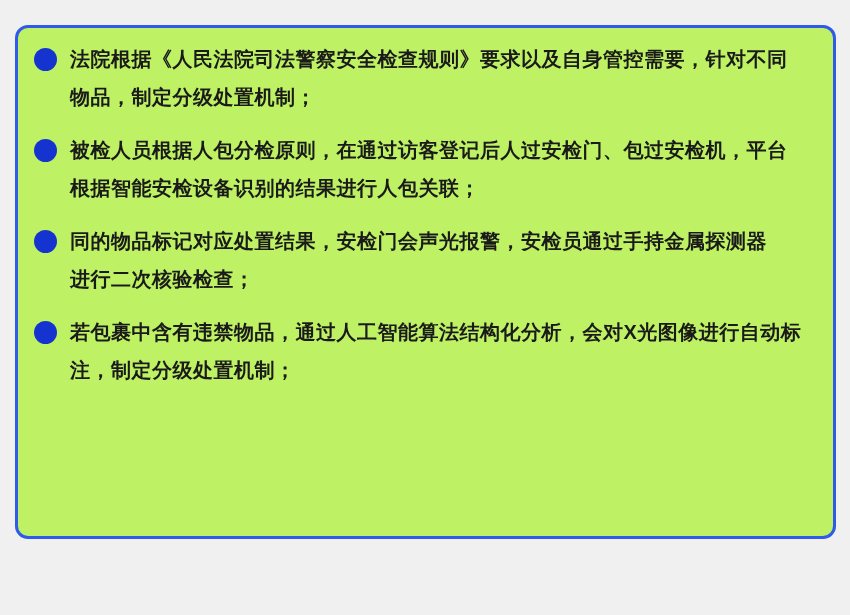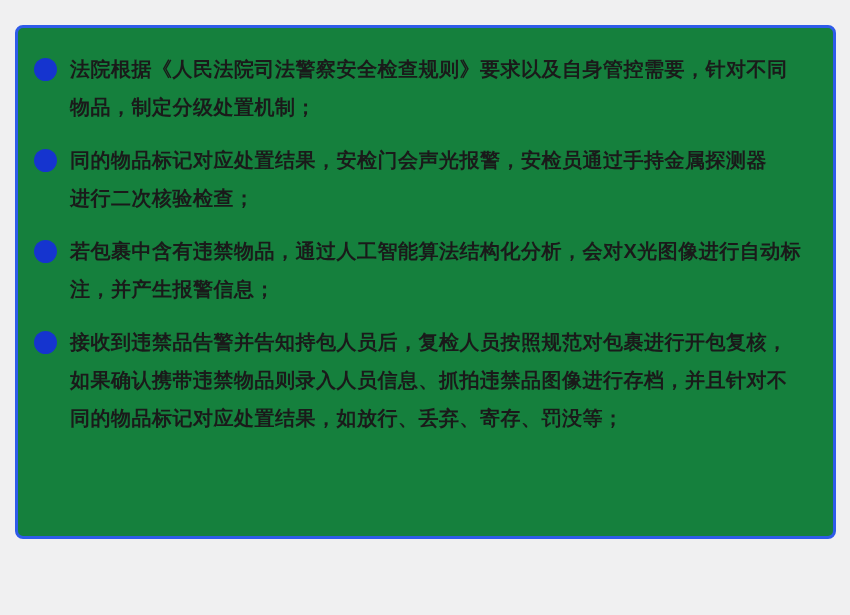--- a/index.html
+++ b/index.html
@@ -17,24 +17,24 @@
     height: 615px;
     background: #f0f0f1;
   }
   .card {
     position: absolute;
     left: 15px;
     top: 25px;
     width: 821px;
     height: 514px;
     box-sizing: border-box;
-    background: #15803d;
+    background: #bef264;
     border: 3px solid #2e5be9;
-    border-radius: 8px;
-    padding: 22px 28px 0 16px;
+    border-radius: 13px;
+    padding: 12px 28px 0 16px;
   }
   .bullet-row {
     display: flex;
     align-items: flex-start;
     gap: 13px;
     margin-bottom: 15px;
   }
   .bullet-dot {
     flex: 0 0 auto;
     width: 23px;
@@ -58,34 +58,33 @@
 
 <div class="page">
   <div class="card">
 
     <div class="bullet-row">
       <span class="bullet-dot"></span>
       <p class="bullet-text">法院根据《人民法院司法警察安全检查规则》要求以及自身管控需要，针对不同
 物品，制定分级处置机制；</p>
     </div>
 
+    <div class="bullet-row">
+      <span class="bullet-dot"></span>
+      <p class="bullet-text">被检人员根据人包分检原则，在通过访客登记后人过安检门、包过安检机，平台
+根据智能安检设备识别的结果进行人包关联；</p>
+    </div>
 
     <div class="bullet-row">
       <span class="bullet-dot"></span>
       <p class="bullet-text">同的物品标记对应处置结果，安检门会声光报警，安检员通过手持金属探测器
 进行二次核验检查；</p>
     </div>
 
     <div class="bullet-row">
       <span class="bullet-dot"></span>
       <p class="bullet-text">若包裹中含有违禁物品，通过人工智能算法结构化分析，会对X光图像进行自动标
-注，并产生报警信息；</p>
+注，制定分级处置机制；</p>
     </div>
 
-    <div class="bullet-row">
-      <span class="bullet-dot"></span>
-      <p class="bullet-text">接收到违禁品告警并告知持包人员后，复检人员按照规范对包裹进行开包复核，
-如果确认携带违禁物品则录入人员信息、抓拍违禁品图像进行存档，并且针对不
-同的物品标记对应处置结果，如放行、丢弃、寄存、罚没等；</p>
-    </div>
 
   </div>
 </div>
 
 </body></html>

